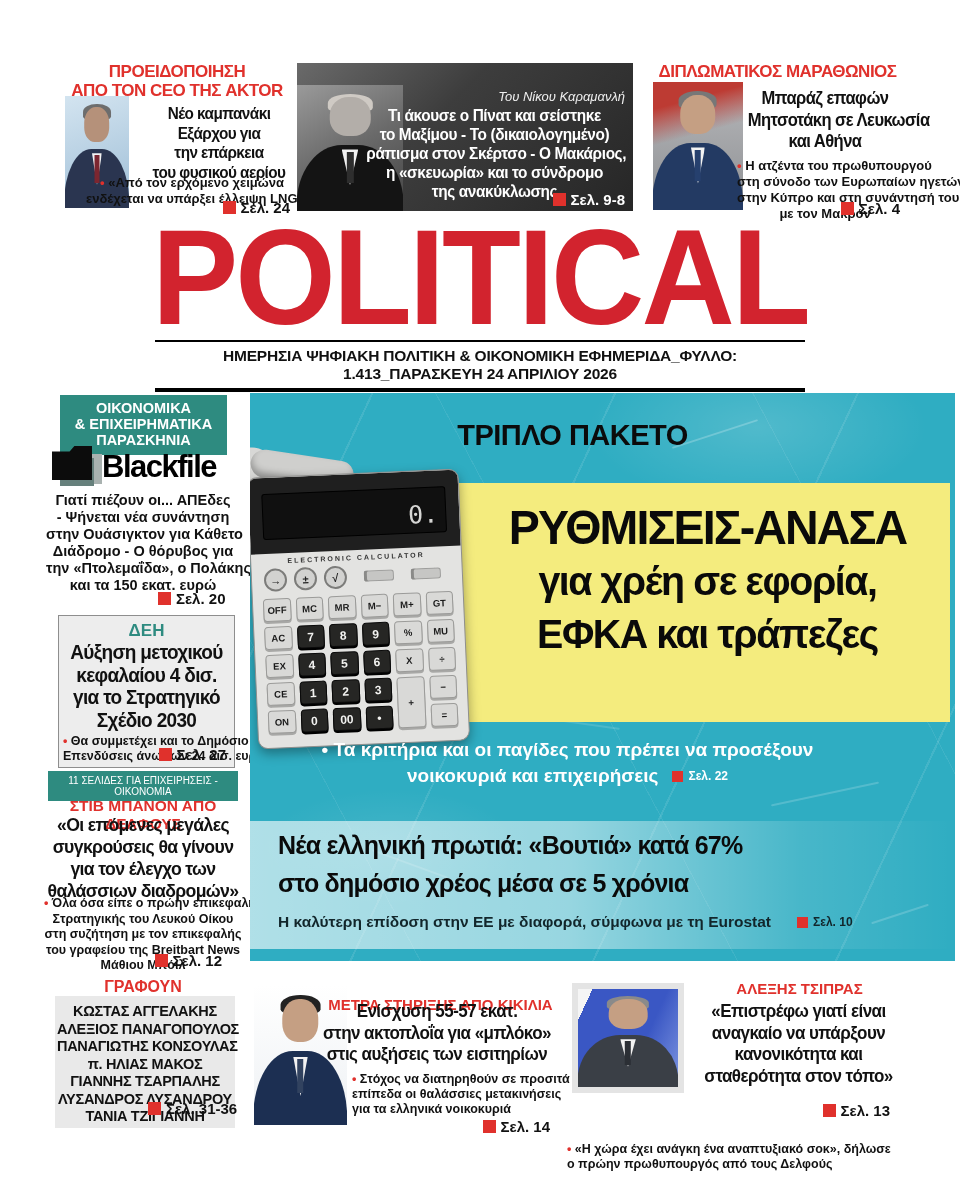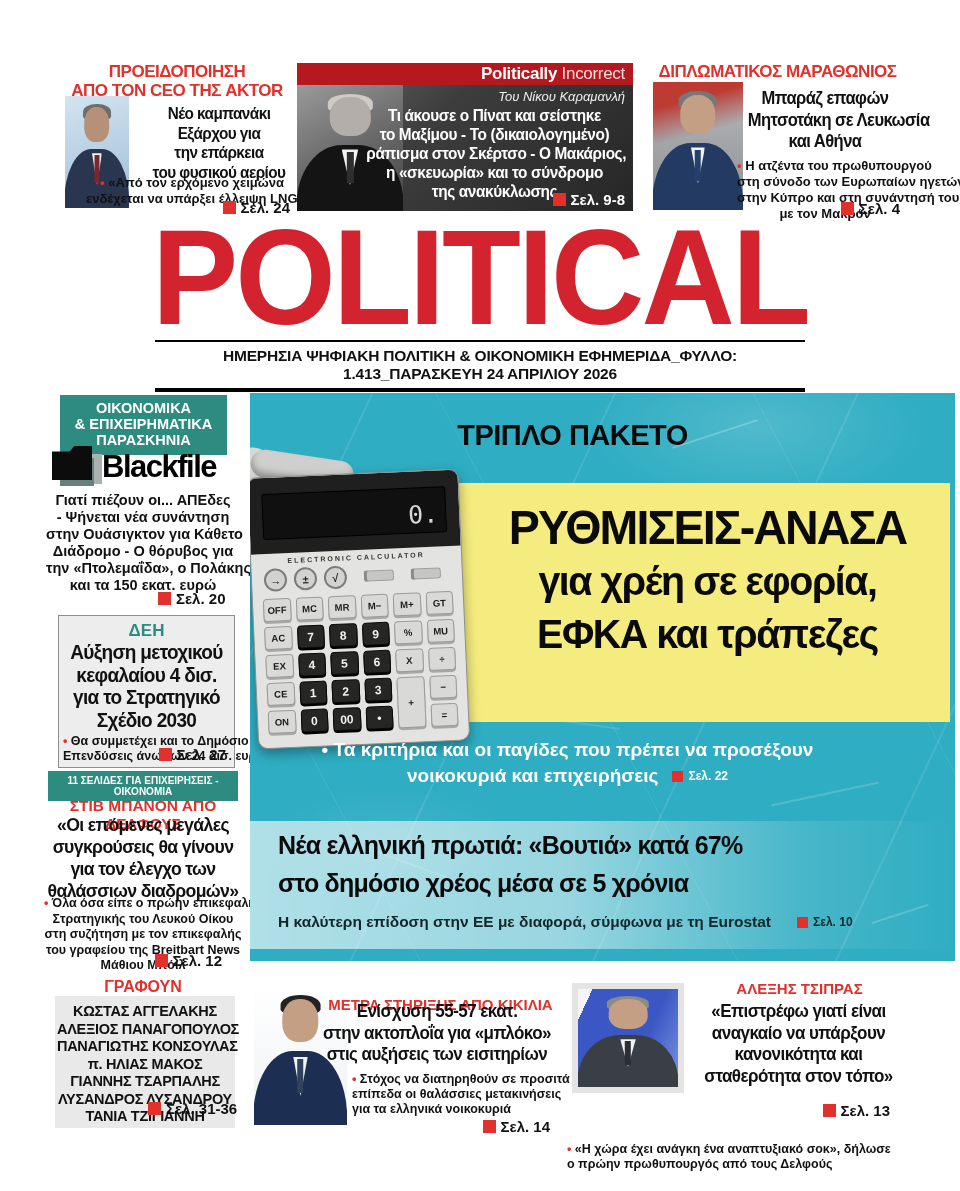--- a/index.html
+++ b/index.html
@@ -91,21 +91,21 @@
   .sb-par{position:absolute;left:46px;top:492px;width:194px;text-align:center;font-weight:bold;
     font-size:14.5px;line-height:17px;}  
   .sb-pg{position:absolute;}
   .dei-box{position:absolute;left:58px;top:615px;width:177px;height:153px;background:#ededed;
     border:1px solid #8e8e8e;box-sizing:border-box;padding:5px 4px;}
   .dei-k{color:#2e8b80;font-weight:bold;font-size:17px;text-align:center;}
   .dei-hl{font-weight:bold;font-size:20px;line-height:22.5px;text-align:center;letter-spacing:-0.7px;
     transform:scaleX(.95);transform-origin:center top;}
   .dei-bul{margin-top:3px;font-weight:bold;font-size:12.5px;line-height:15px;text-align:center;}
   .dei-box .page{position:absolute;right:8px;bottom:4px;}
-  .sb-strip{position:absolute;left:48px;top:771px;width:190px;background:#2e8b80;color:#fff;font-weight:bold;
+  .sb-strip{position:absolute;left:48px;top:771px;width:190px;background:#2e8b80;color:#fff;font-weight:normal;
     font-size:10px;text-align:center;padding:4px 0;}
   .bn-k{position:absolute;left:44px;top:797px;width:198px;text-align:center;color:#e0312c;font-weight:bold;font-size:15.5px;}
   .bn-hl{position:absolute;left:40px;top:814px;width:206px;text-align:center;font-weight:bold;font-size:19px;
     line-height:22px;letter-spacing:-0.7px;transform:scaleX(.93);transform-origin:center top;}
   .bn-bul{position:absolute;left:44px;top:896px;width:198px;text-align:center;font-weight:bold;
     font-size:12.5px;line-height:15.5px;}
   .bn-pg{position:absolute;left:0;top:952px;width:222px;text-align:right;}
   .au-k{position:absolute;left:44px;top:978px;width:198px;text-align:center;color:#e0312c;font-weight:bold;font-size:16px;}
   .au-box{position:absolute;left:55px;top:996px;width:180px;height:132px;background:#e9e9e9;
     box-sizing:border-box;padding:7px 2px;text-align:center;font-weight:bold;font-size:14.5px;
@@ -216,23 +216,20 @@
         <div class="ln">«Από τον ερχόμενο χειμώνα</div>
         <div class="ln">ενδέχεται να υπάρξει έλλειψη LNG»</div>
       </div>
     <div class="page chip">
       <span class="sq"></span>
       <span>Σελ. 24</span>
     </div>
   </article>
 
   <article class="tz tz-pi">
-    <div class="bar">
-      <span class="b1">Politically</span><span class="b2"> Incorrect</span>
-    </div>
     <div class="photo ph-pi">
       <div class="backdrop"></div>
       <div class="person">
         <span class="hair"></span>
           <span class="head"></span>
           <span class="torso"></span>
           <span class="shirt"></span>
           <span class="tie"></span>
       </div>
     </div>

